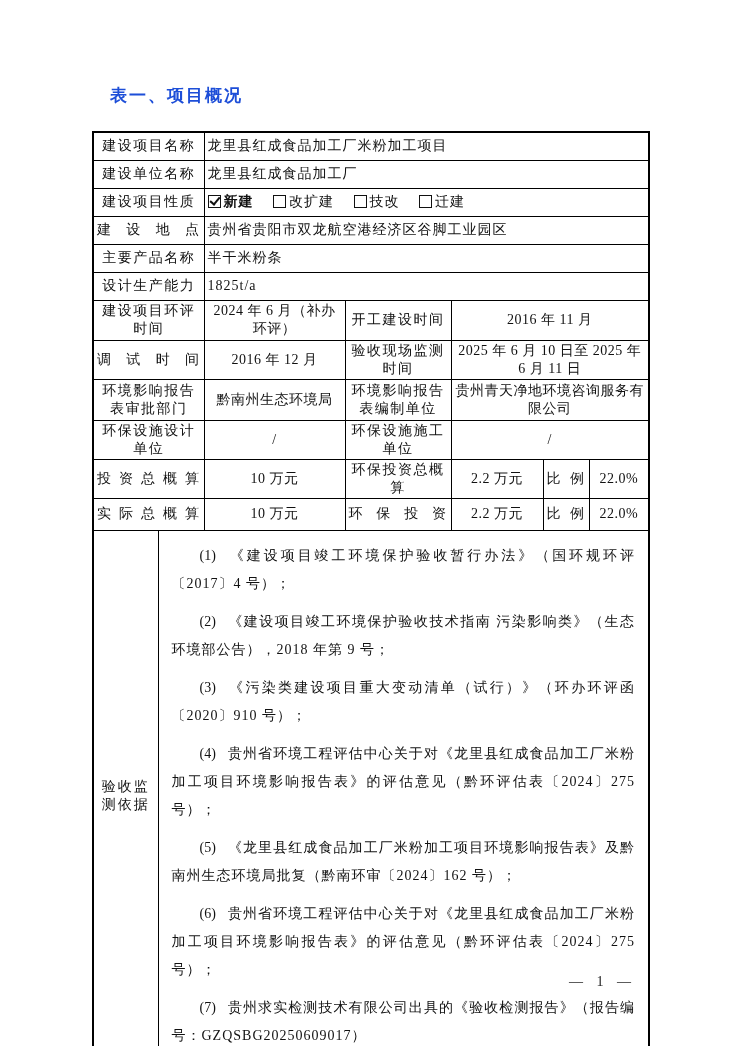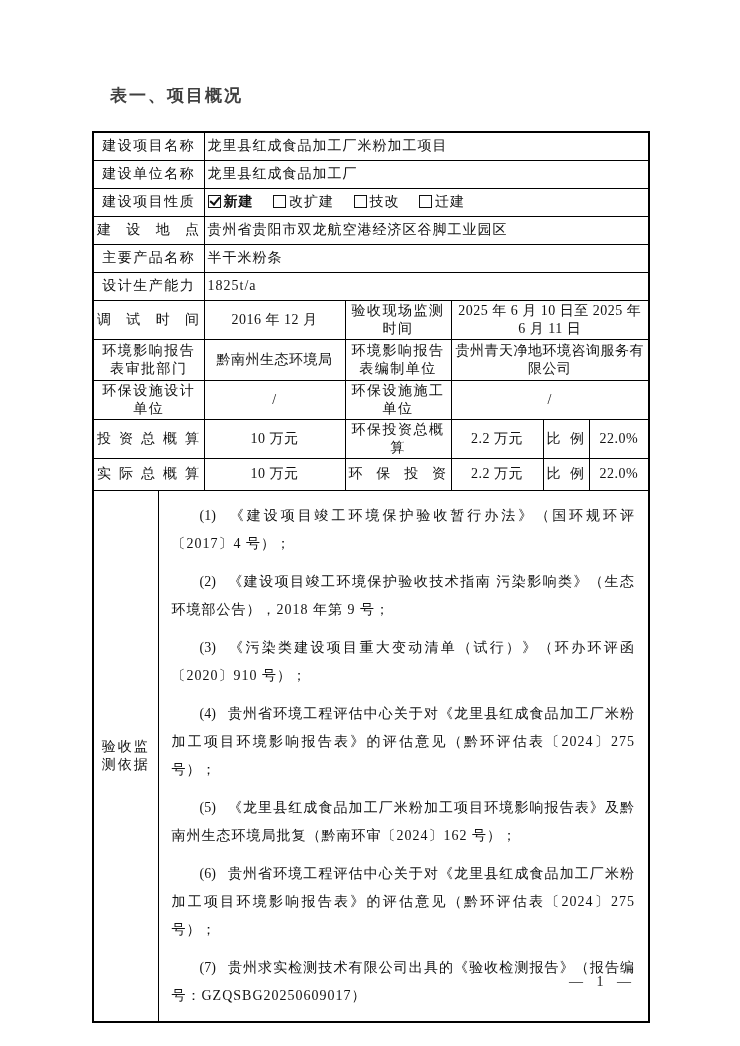--- a/index.html
+++ b/index.html
@@ -13,21 +13,21 @@
     overflow: hidden;
   }
   .doc-title {
     position: absolute;
     left: 110px;
     top: 84px;
     margin: 0;
     font-size: 17px;
     font-weight: bold;
     letter-spacing: 2px;
-    color: #404040;
+    color: #1d4ed8;
   }
   table.form {
     position: absolute;
     left: 92px;
     top: 131px;
     width: 556px;
     border-collapse: collapse;
     table-layout: fixed;
     border: 2px solid #000000;
     padding-left: 28px;
@@ -164,20 +164,26 @@
       <td colspan="2" class="lbl">主要产品名称</td>
       <td colspan="5" class="val">半干米粉条</td>
     </tr>
 
     <tr style="height:28px">
       <td colspan="2" class="lbl">设计生产能力</td>
       <td colspan="5" class="val">1825t/a</td>
     </tr>
 
 
+    <tr style="height:40px">
+      <td colspan="2" class="lbl">建设项目环评时间</td>
+      <td class="valc">2024 年 6 月（补办环评）</td>
+      <td class="lbl">开工建设时间</td>
+      <td colspan="3" class="valc">2016 年 11 月</td>
+    </tr>
 
     <tr style="height:35px">
       <td colspan="2" class="lbl jl">调试时间</td>
       <td class="valc">2016 年 12 月</td>
       <td class="lbl">验收现场监测时间</td>
       <td colspan="3" class="valc">2025 年 6 月 10 日至 2025 年 6 月 11 日</td>
     </tr>
 
     <tr style="height:41px">
       <td colspan="2" class="lbl">环境影响报告表审批部门</td>

